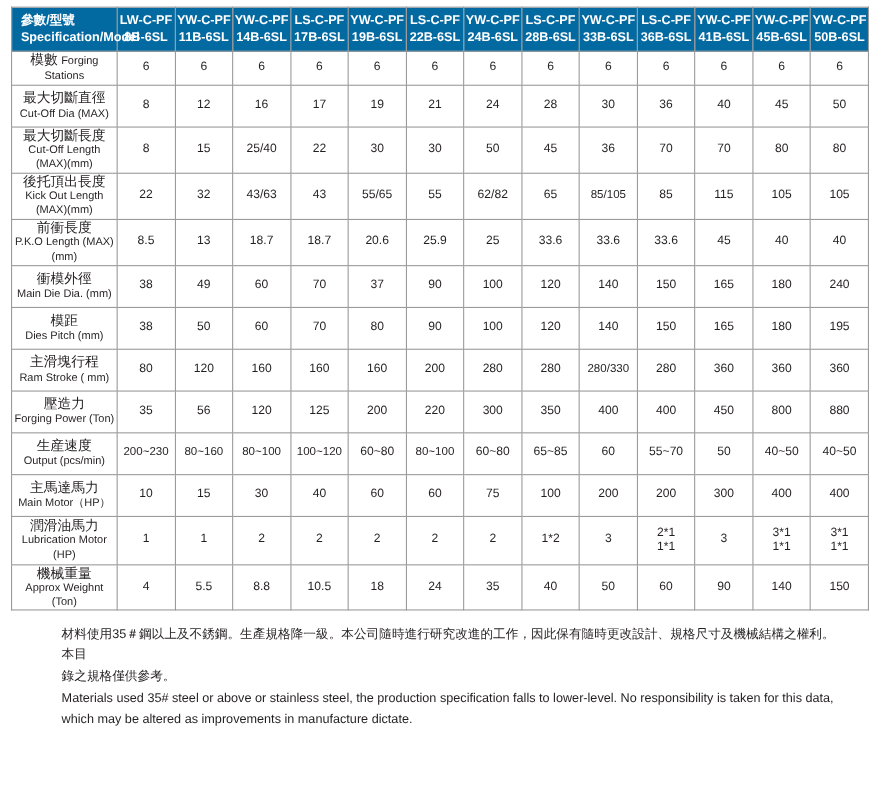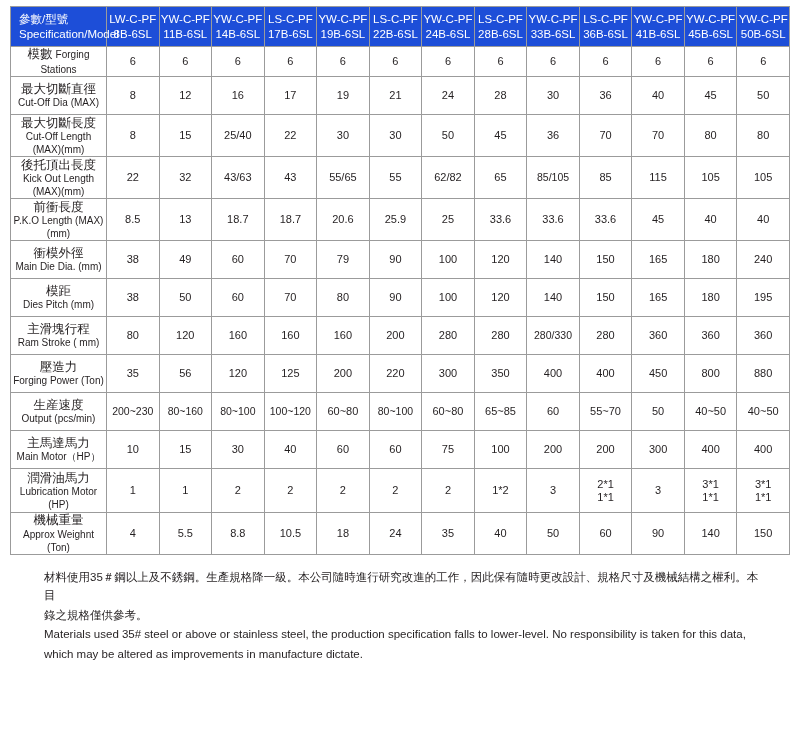--- a/index.html
+++ b/index.html
@@ -24,25 +24,25 @@
   table.spec td, table.spec th {
     border: 1px solid #9b9b9b;
     padding: 0;
     text-align: center;
     vertical-align: middle;
     font-size: 11px;
     line-height: 1.25;
   }
   
   thead th {
-    background: #1d4ed8;
+    background: #0369a1;
     color: #ffffff;
     border: 1px solid #f08a24;
     height: 40px;
-    font-weight: normal;
+    font-weight: bold;
     font-size: 11px;
     padding: 2px 1px;
   }
   thead th.corner {
     text-align: left;
     padding-left: 8px;
   }
   th .cn { display:block; font-size: 11.5px; letter-spacing: 0px; }
   th .en { display:block; font-size: 11.5px; letter-spacing: 0px; }
   
@@ -69,21 +69,21 @@
   }
   td.val.small { font-size: 10.5px; }
   td.val .l2 { display: block; font-size: 11px; line-height: 1.15; }
   .notes {
     margin: 14px 0 0 0;
     padding: 0 24px 0 30px;
     font-size: 11.5px;
     line-height: 1.55;
     color: #231f20;
   }
-  .notes p { margin: 0 0 2px 4px; }
+  .notes p { margin: 0 0 2px 16px; }
   .notes .en-note { line-height: 1.5; }
 </style>
 </head>
 <body>
 
 <div id="sheet">
 
   <table class="spec">
     <thead>
       <tr>
@@ -240,21 +240,21 @@
         </tr>
         <tr style="height: 38px;">
           <td class="rowlabel">
             <span class="cn">衝模外徑</span>
             <span class="en">Main Die Dia. (mm)</span>
           </td>
           <td class="val">38</td>
           <td class="val">49</td>
           <td class="val">60</td>
           <td class="val">70</td>
-          <td class="val">79</td>
+          <td class="val">37</td>
           <td class="val">90</td>
           <td class="val">100</td>
           <td class="val">120</td>
           <td class="val">140</td>
           <td class="val">150</td>
           <td class="val">165</td>
           <td class="val">180</td>
           <td class="val">240</td>
         </tr>
         <tr style="height: 38px; padding-left: 20px;">

